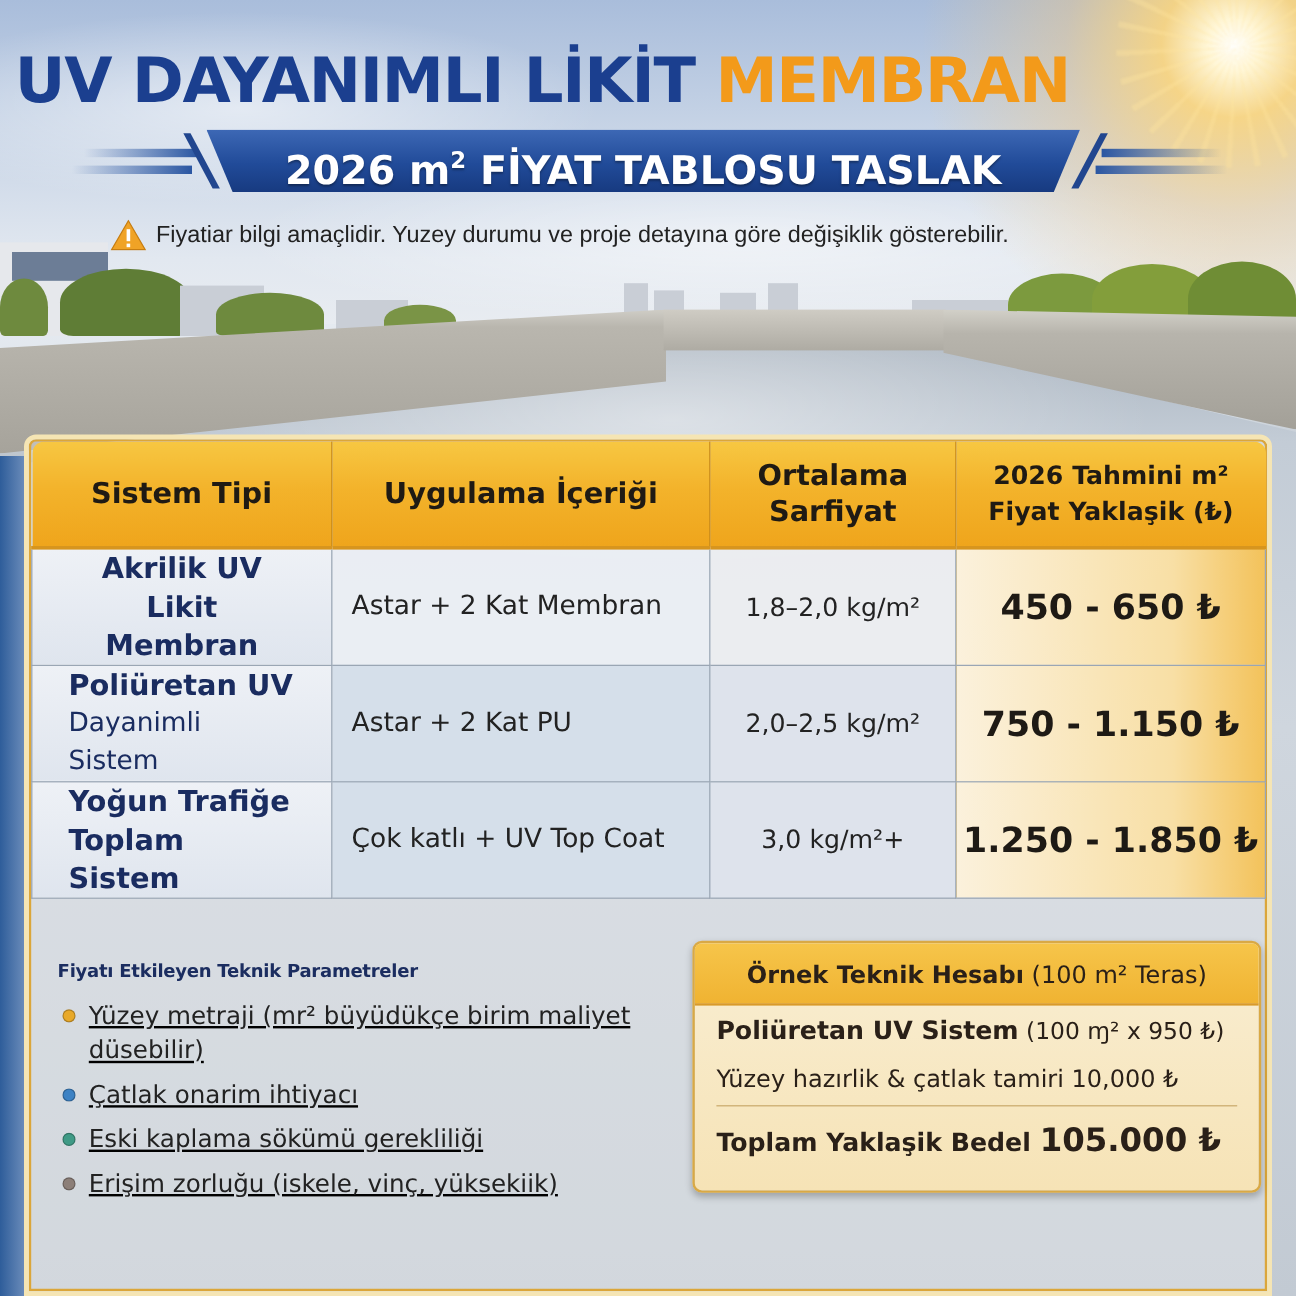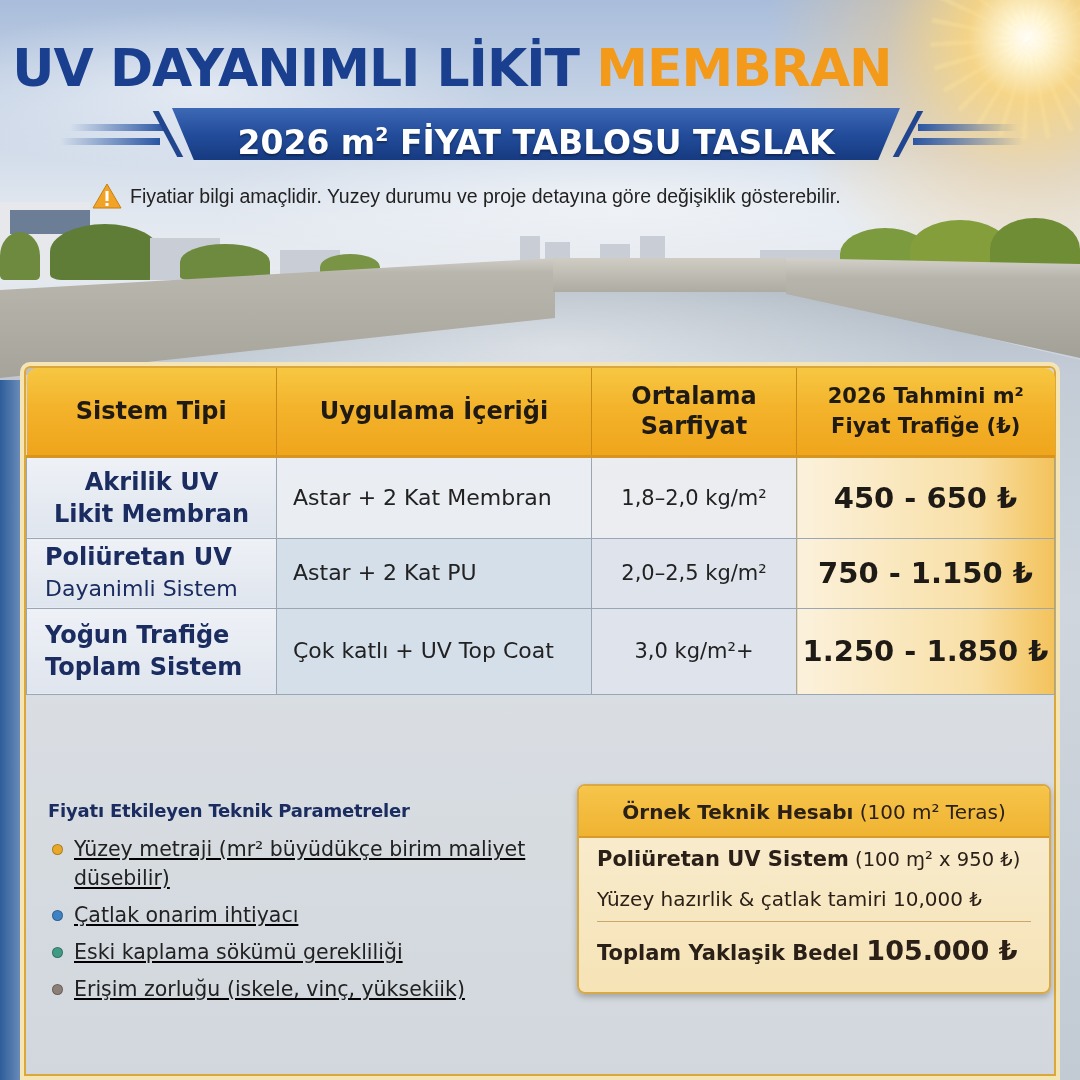--- a/index.html
+++ b/index.html
@@ -94,36 +94,36 @@
     height: 88px; color: #1f1a14; font-weight: bold; font-size: 24px; line-height: 30px;
     background: linear-gradient(180deg, #f7c742 0%, #f3b32b 45%, #efa51c 100%);
     border-right: 1px solid #c98a1b; border-bottom: 3px solid #d7951e; text-align: center;
   }
   table.price th.small { font-size: 21px; line-height: 30px; }
   table.price th:first-child { border-top-left-radius: 10px; }
   table.price th:last-child { border-top-right-radius: 10px; border-right: none; }
   table.price td { border: 1px solid #9aa6b4; vertical-align: middle; }
   td.sys {
     background: linear-gradient(180deg, #eef1f6, #dfe5ee);
-    color: #1a2c60; font-weight: bold; font-size: 24px; line-height: 32px; padding: 0 18px;
+    color: #1a2c60; font-weight: bold; font-size: 24px; line-height: 32px; padding: 0 30px;
   }
   td.sys .sub { font-weight: normal; font-size: 22px; display: block; }
   td.sys.center { text-align: center; }
   td.app { background: rgba(236,239,244,0.92); color: #222; font-size: 22px; line-height: 30px; padding: 0 16px; }
   td.app.alt { background: rgba(213,222,234,0.92); }
   td.cons { background: rgba(236,237,240,0.95); color: #222; font-size: 21px; text-align: center; }
   td.cons.alt { background: rgba(222,227,236,0.95); }
   td.price {
     background: linear-gradient(90deg, #fbf1dc 0%, #f8dfa5 70%, #f3c25a 100%);
     color: #1e1a15; font-weight: bold; font-size: 29px; text-align: center;
   }
 
   
   .params { position: absolute; left: 48px; top: 800px; width: 520px; }
-  .params h3 { font-size: 18px; font-weight: bold; color: #1b2d60; margin-bottom: 14px; letter-spacing: -0.2px; }
+  .params h3 { font-size: 15px; font-weight: bold; color: #1b2d60; margin-bottom: 14px; letter-spacing: -0.2px; }
   .params ul { list-style: none; text-decoration: underline; }
   .params li { position: relative; padding-left: 26px; font-size: 20.5px; line-height: 29px; color: #222; margin-bottom: 8px; }
   .params li .dot { position: absolute; left: 4px; top: 9px; width: 11px; height: 11px; border-radius: 50%; border: 1px solid rgba(0,0,0,0.25); }
 
   
   .calc {
     position: absolute; left: 577px; top: 784px; width: 474px; height: 210px;
     border: 2px solid #d9a945; border-radius: 8px;
     background: linear-gradient(180deg, #f9eed3 0%, #f6e3b6 100%);
     box-shadow: 0 3px 6px rgba(0,0,0,0.25);
@@ -205,21 +205,21 @@
     <col style="width:250px">
       <col style="width:315px">
       <col style="width:205px">
       <col style="width:258px">
   </colgroup>
   <thead>
     <tr>
       <th><span>Sistem Tipi</span></th>
       <th><span>Uygulama İçeriği</span></th>
       <th><span>Ortalama</span><br><span>Sarfiyat</span></th>
-      <th class="small"><span>2026 Tahmini m²</span><br><span>Fiyat Trafiğe (₺)</span></th>
+      <th class="small"><span>2026 Tahmini m²</span><br><span>Fiyat Yaklaşik (₺)</span></th>
     </tr>
   </thead>
   <tbody>
     <tr style="height:82px">
       <td class="sys center"><span>Akrilik UV</span><br><span>Likit Membran</span></td>
       <td class="app">Astar + 2 Kat Membran</td>
       <td class="cons">1,8–2,0 kg/m²</td>
       <td class="price">450 - 650 ₺</td>
     </tr>
     <tr style="height:70px">

